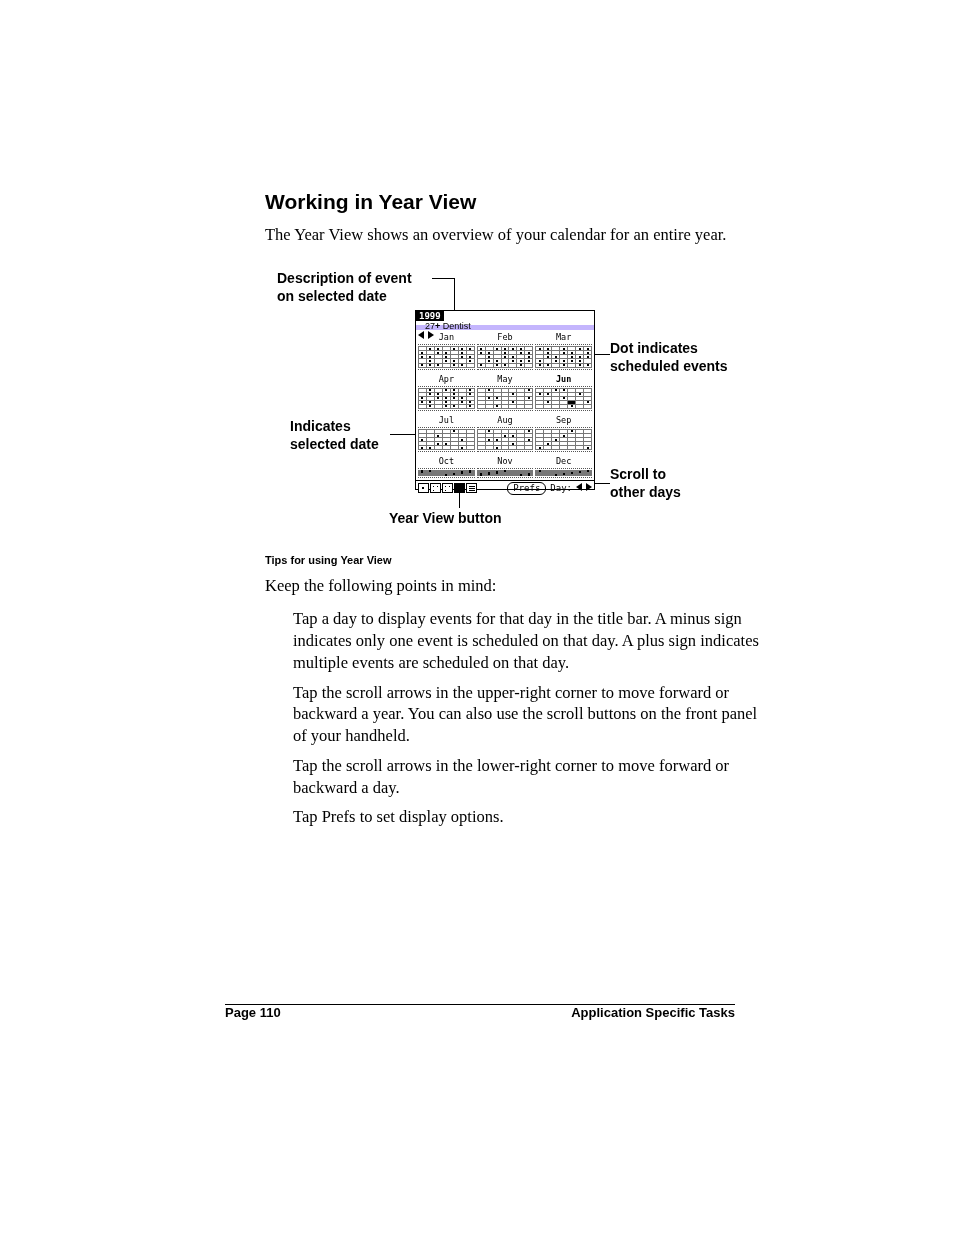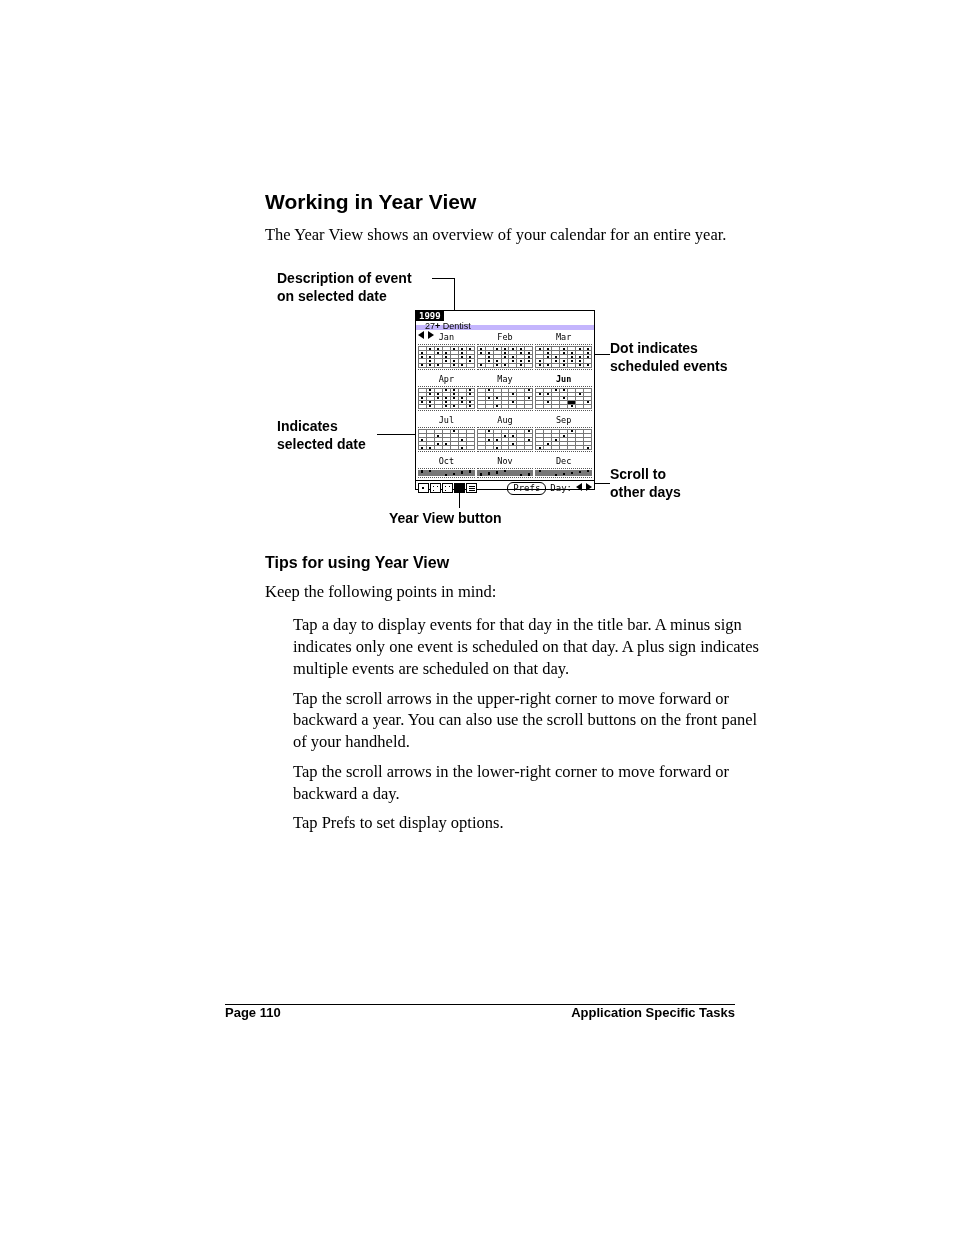--- a/index.html
+++ b/index.html
@@ -191,21 +191,21 @@
   }
   .palm .day-lbl { padding:0 2px; font-family:"Lucida Console",Monaco,monospace;}
   .palm .day-arrows { letter-spacing:0; font-size:9px;}
   
   svg.tri { width:8px; height:8px; }
 
   
   h3.subsection {
     font-family: "Trebuchet MS", "Lucida Sans Unicode", Arial, sans-serif;
     font-weight: 700;
-    font-size: 16px;
+    font-size: 11px;
     margin: 18px 0 10px 0;
   }
   p.lead {
     font-size: 16.5px;
     margin: 0 0 12px 0;
   }
   .tips {
     padding-left: 28px;
   }
   .tips p {
@@ -236,21 +236,21 @@
 
   <div class="figure">
 
     <div class="callout" style="left:12px; top:0; width:170px;">
       <span>Description of event</span><br>
       <span>on selected date</span>
       <div class="line hline" style="left:155px; top:8px; width:22px;"></div>
       <div class="line vline" style="left:177px; top:8px; height:33px;"></div>
     </div>
 
-    <div class="callout" style="left:12px; top:148px; width:110px;">
+    <div class="callout" style="left:25px; top:148px; width:110px;">
       <span>Indicates</span><br>
       <span>selected date</span>
       <div class="line hline" style="left:100px; top:16px; width:80px;"></div>
     </div>
 
     <div class="callout" style="left:345px; top:70px; width:160px;">
       <span>Dot indicates</span><br>
       <span>scheduled events</span>
       <div class="line hline" style="left:-22px; top:14px; width:22px;"></div>
     </div>

